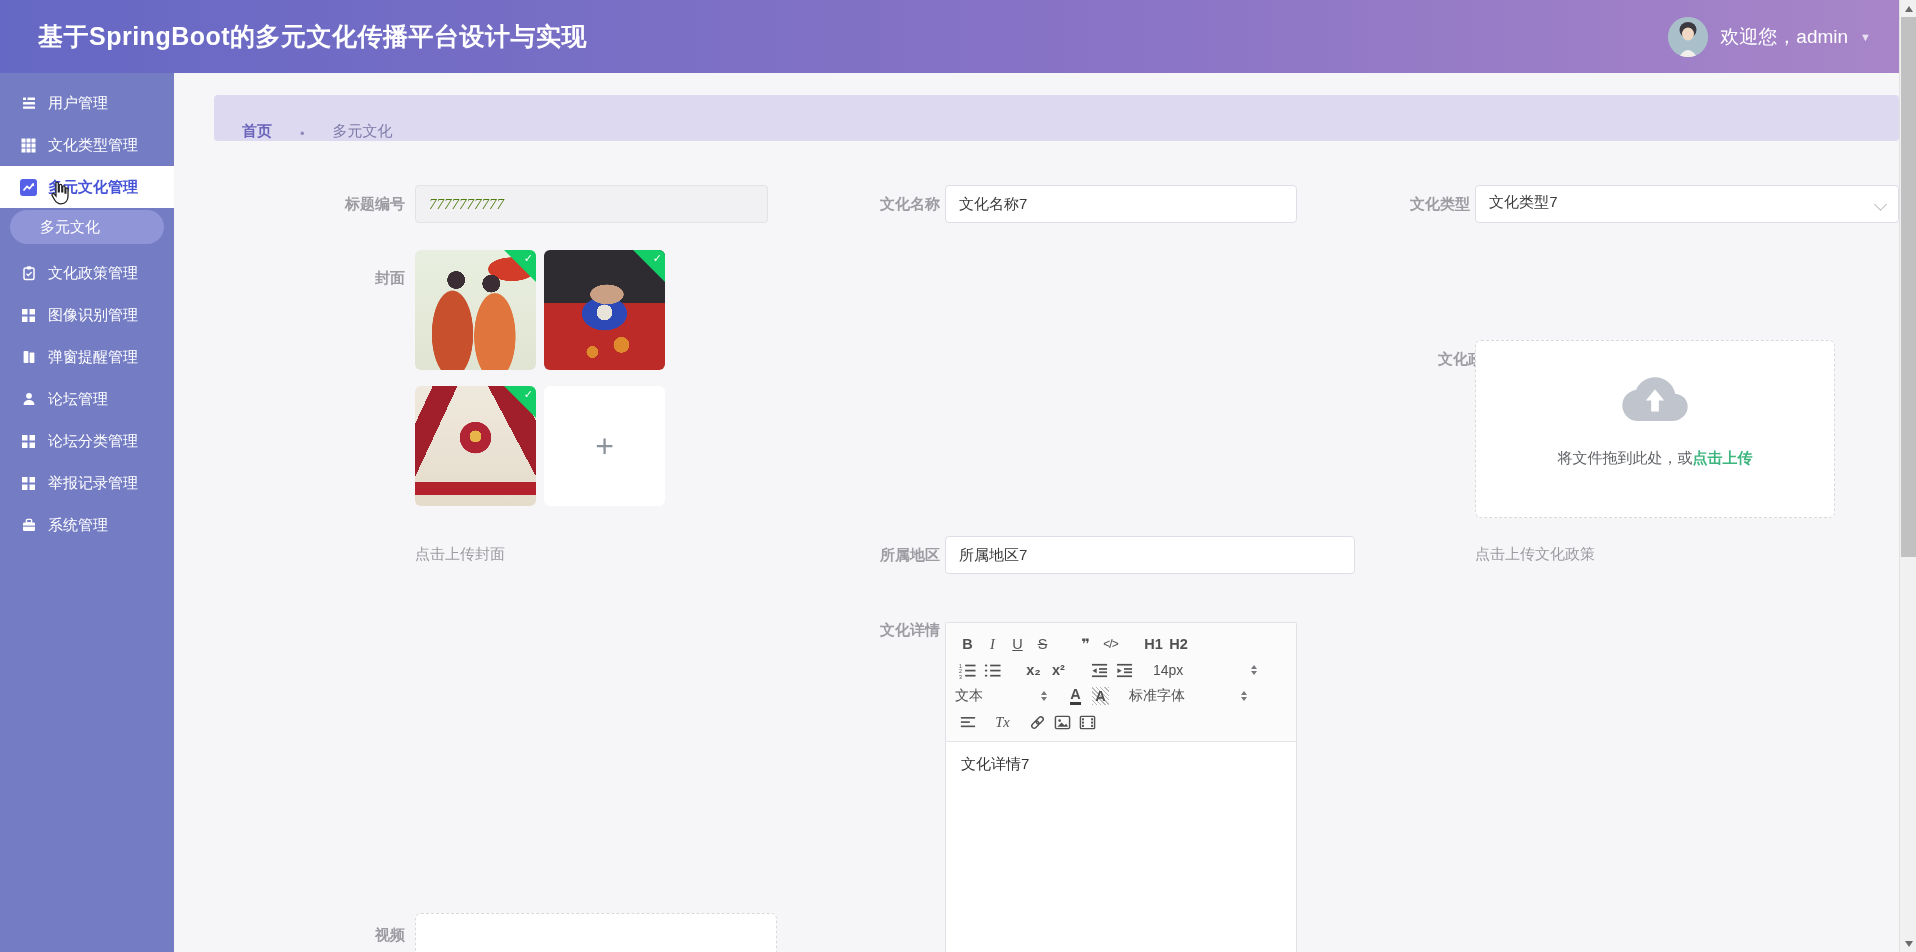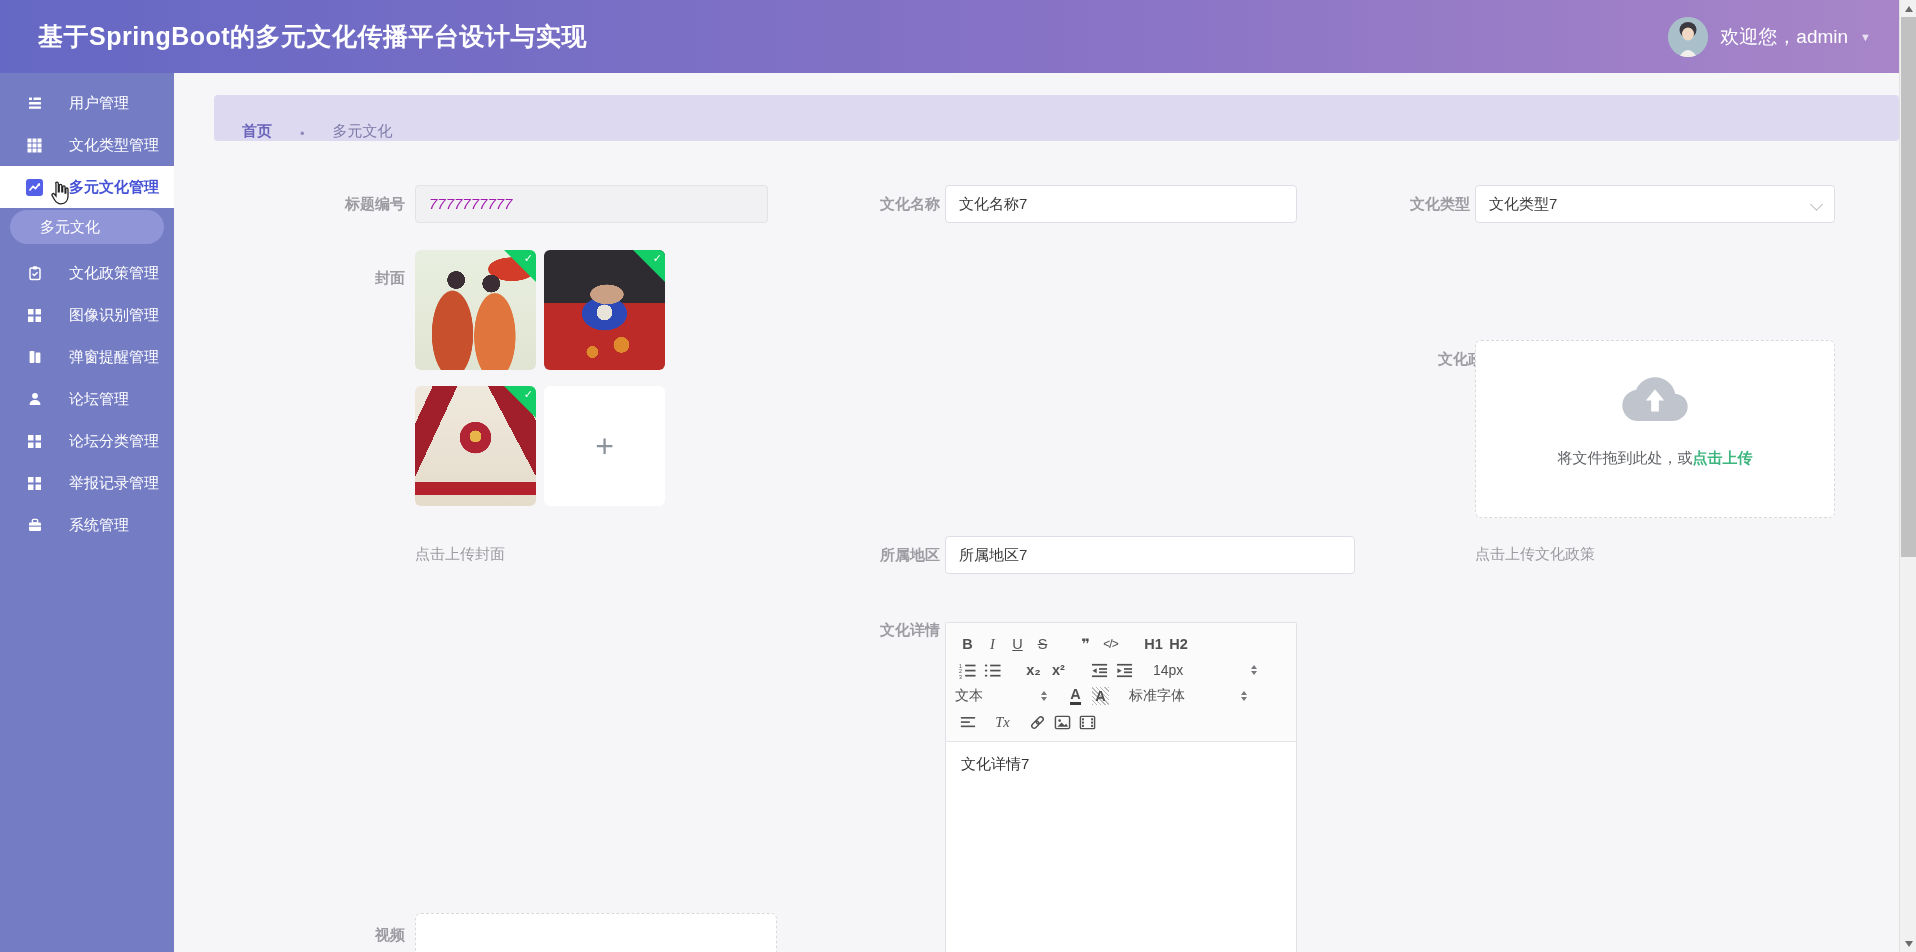--- a/index.html
+++ b/index.html
@@ -12,21 +12,21 @@
     background:linear-gradient(90deg,#6568c4 0%,#8a74c6 60%,#a885c8 100%);
     display:flex; align-items:center; justify-content:space-between; padding:0 28px 0 38px; }
   .header-title { color:#fff; font-size:25px; font-weight:bold; letter-spacing:.5px; }
   .header-user { display:flex; align-items:center; gap:12px; cursor:pointer; }
   .avatar { width:40px; height:40px; border-radius:50%; background:#a9bfca; overflow:hidden; flex:0 0 auto; }
   .welcome { color:#fff; font-size:19px; }
   .caret { color:rgba(255,255,255,.75); font-size:11px; }
 
   
   .sidebar { position:absolute; left:0; top:73px; width:174px; height:879px; background:#747cc4; padding-top:9px; }
-  .menu-item { height:42px; display:flex; align-items:center; gap:26px; padding-left:26px;
+  .menu-item { height:42px; display:flex; align-items:center; gap:11px; padding-left:20px;
     color:#fff; font-size:15px; cursor:pointer; white-space:nowrap; }
   .menu-item .mi-icon { width:17px; height:17px; display:flex; align-items:center; justify-content:center; }
   .menu-item.active { background:#fff; color:#4653d6; font-weight:bold; }
   .chart-box { width:17px; height:17px; background:#5560e8; border-radius:3px; display:flex; align-items:center; justify-content:center; }
   .submenu-pill { margin:2px 10px 8px 10px; height:34px; border-radius:17px; background:#9095d8;
     color:#fff; font-size:15px; display:flex; align-items:center; padding-left:30px; cursor:pointer; }
 
   
   .main { position:absolute; left:174px; top:73px; width:1725px; height:879px; background:#f6f6f8; overflow:hidden; }
   .breadcrumb-bar { position:absolute; left:40px; top:22px; width:calc(100% - 40px); height:46px;
@@ -34,21 +34,21 @@
   .bc-home { color:#6b64bb; font-weight:bold; cursor:pointer; }
   .bc-sep { color:#918dbb; font-size:13px; }
   .bc-cur { color:#7f7ba8; }
 
   .f-label { position:absolute; width:130px; text-align:right; color:#9c9ca2; font-weight:bold; font-size:15px; }
   .lh38 { line-height:38px; height:38px; }
   .lh20 { line-height:20px; height:20px; }
 
   .f-input { position:absolute; height:38px; background:#fff; border:1px solid #dcdfe6; border-radius:4px;
     font-size:15px; color:#3a3a3a; line-height:36px; padding:0 13px; overflow:hidden; white-space:nowrap; }
-  .f-input.disabled { background:#f1f1f3; border-color:#e3e3e6; color:#a21caf; font-style:italic; }
+  .f-input.disabled { background:#f1f1f3; border-color:#e3e3e6; color:#4d7c0f; font-style:italic;font-family:Liberation Serif, serif; }
   .f-select { cursor:pointer; }
   .sel-chevron { position:absolute; right:13px; top:14px; width:9px; height:9px;
     border-right:1.6px solid #b7bbc4; border-bottom:1.6px solid #b7bbc4; transform:rotate(45deg); }
 
   .hint { position:absolute; color:#9a9aa0; font-size:15px; }
 
   
   .thumb { position:absolute; width:121px; height:120px; border-radius:6px; overflow:hidden; cursor:pointer; }
   .badge { position:absolute; top:0; right:0; width:0; height:0;
     border-top:32px solid #13ce66; border-left:32px solid transparent; }
@@ -264,21 +264,21 @@
       <span class="bc-cur">多元文化</span>
     </div>
 
     <div class="f-label lh38" style="left:101px; top:112px;">标题编号</div>
     <div class="f-input disabled" style="left:241px; top:112px; width:353px;">7777777777</div>
 
     <div class="f-label lh38" style="left:636px; top:112px;">文化名称</div>
     <div class="f-input" style="left:771px; top:112px; width:352px;">文化名称7</div>
 
     <div class="f-label lh38" style="left:1166px; top:112px;">文化类型</div>
-    <div class="f-input f-select" style="left:1301px; top:112px; width:360px;">
+    <div class="f-input f-select" style="left:1301px; top:112px; width:424px;font-family:Liberation Mono, monospace;">
       <span>文化类型7</span>
       <span class="sel-chevron"></span>
     </div>
 
     <div class="f-label lh20" style="left:101px; top:195px;">封面</div>
     <div class="thumb t1" style="left:241px; top:177px;">
       <span class="badge"></span>
       <span class="badge-check">✓</span>
     </div>
     <div class="thumb t2" style="left:370px; top:177px;">

